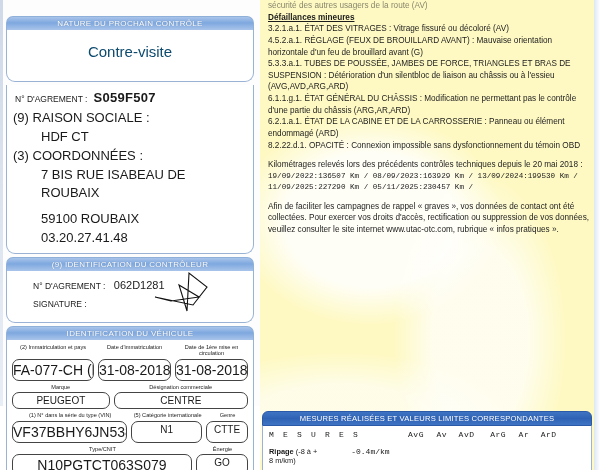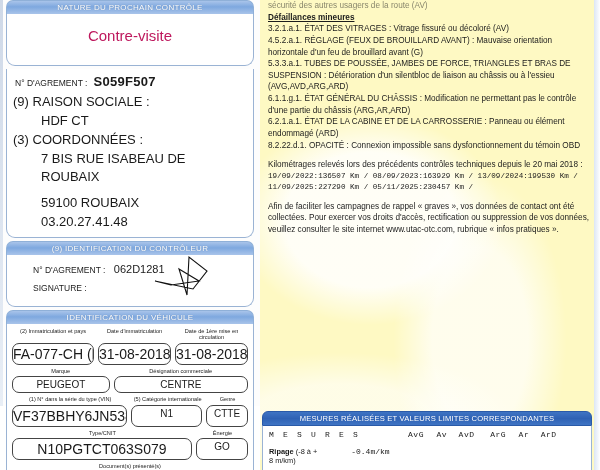--- a/index.html
+++ b/index.html
@@ -10,21 +10,21 @@
     color:#1a1a1a;
     position:relative;
   }
   .page{position:absolute;inset:0;display:flex;}
 
   
   .left{
     width:260px;height:406px;position:relative;
     background:#fdfdfd;
     box-sizing:border-box;
-    padding:0 4px;
+    padding:16px 4px;
   }
   .left:before{
     content:"";position:absolute;left:0;top:0;bottom:0;width:3px;
     background:linear-gradient(to bottom,#cfd9e8,#e8eef6);
   }
 
   
   .sect{position:relative;margin:0 2px 3px 2px;}
   .sect .hdr{
     position:relative;
@@ -42,21 +42,21 @@
   .sect .body{
     border:1px solid #9ab3d4;
     border-top:none;
     border-radius:0 0 9px 9px;
     background:#ffffff;
     padding:4px 6px 5px 6px;
     box-sizing:border-box;
   }
 
   .center-big{
-    text-align:center;font-size:15px;padding:9px 0 16px 0;color:#be185d;
+    text-align:center;font-size:15px;padding:9px 0 16px 0;color:#0c4a6e;
   }
 
   .kv{font-size:13px;line-height:1.45;}
   .agr{font-size:8.5px;margin:1px 0 4px 2px;}
   .agr b{font-size:13px;font-weight:bold;letter-spacing:.3px;margin-left:6px;}
   .ind{margin-left:28px;}
   .sp{height:7px;}
 
   .sigrow{position:relative;height:42px;margin-left:20px;}
   .sigrow .ln{font-size:8.5px;line-height:1.9;}

